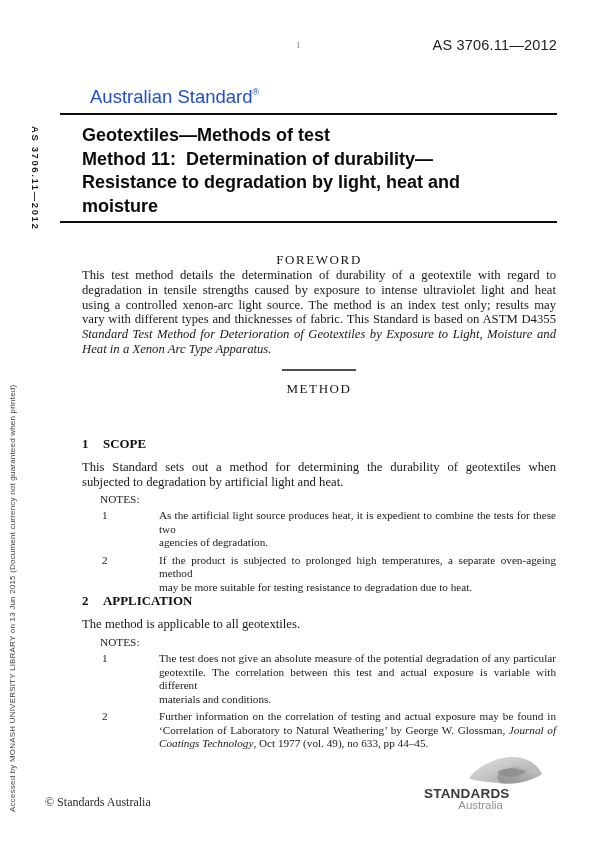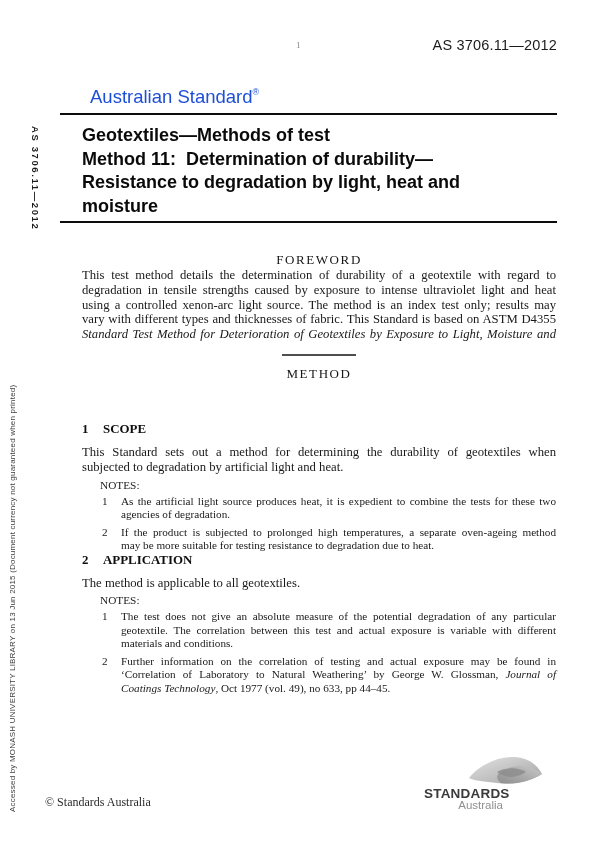--- a/index.html
+++ b/index.html
@@ -44,21 +44,21 @@
   .jline.it, .it{font-style:italic;}
   .divider{width:74px;height:0;border-top:2px solid #4e4e4e;margin:12px auto 10px auto;}
   .method-head{margin-bottom:40px;}
   .sec-head{font-size:12.9px;font-weight:bold;color:#0f0f0f;margin:0 0 8px 0;}
   .sec-head .sec-num{display:inline-block;width:21px;}
   .sec-head.second{margin-top:0;}
   .notes{margin:4px 0 0 18px;}
   .notes-label{font-size:11.3px;color:#1a1a1a;}
   .note{display:flex;margin-top:4px;}
   .note-num{width:19px;flex:0 0 19px;font-size:11.2px;line-height:13.5px;padding-left:2px;color:#1a1a1a;}
-  .note-body{flex:1;}
+  .note-body{flex:1;margin-left:38px;}
   .note-body .jline{font-size:11.2px;line-height:13.5px;}
 
   
   .copyright{position:absolute;left:45px;top:795px;font-size:12px;color:#2b2b2b;
              font-family:Liberation Serif, serif;}
   .logo{position:absolute;left:424px;top:754px;width:130px;height:60px;
         font-family:"Liberation Sans", sans-serif;}
   .logo-swoosh{position:absolute;left:44px;top:1px;}
   .logo-line1{position:absolute;left:0;top:32px;width:79px;font-size:13.5px;font-weight:bold;
               letter-spacing:.2px;color:#3a3a3c;}
@@ -88,20 +88,21 @@
 
   <div class="content">
 
     <div class="center-head">FOREWORD</div>
     <div class="fw-block">
       <div class="jline">This test method details the determination of durability of a geotextile with regard to</div>
       <div class="jline">degradation in tensile strengths caused by exposure to intense ultraviolet light and heat</div>
       <div class="jline">using a controlled xenon-arc light source. The method is an index test only; results may</div>
       <div class="jline">vary with different types and thicknesses of fabric. This Standard is based on ASTM D4355</div>
       <div class="jline it">Standard Test Method for Deterioration of Geotextiles by Exposure to Light, Moisture and</div>
+      <div class="jline it last">Heat in a Xenon Arc Type Apparatus.</div>
     </div>
 
     <div class="divider"></div>
 
     <div class="center-head method-head">METHOD</div>
 
     <div class="sec-head"><span class="sec-num">1</span><span>SCOPE</span></div>
     <div>
       <div class="jline">This Standard sets out a method for determining the durability of geotextiles when</div>
       <div class="jline last">subjected to degradation by artificial light and heat.</div>

